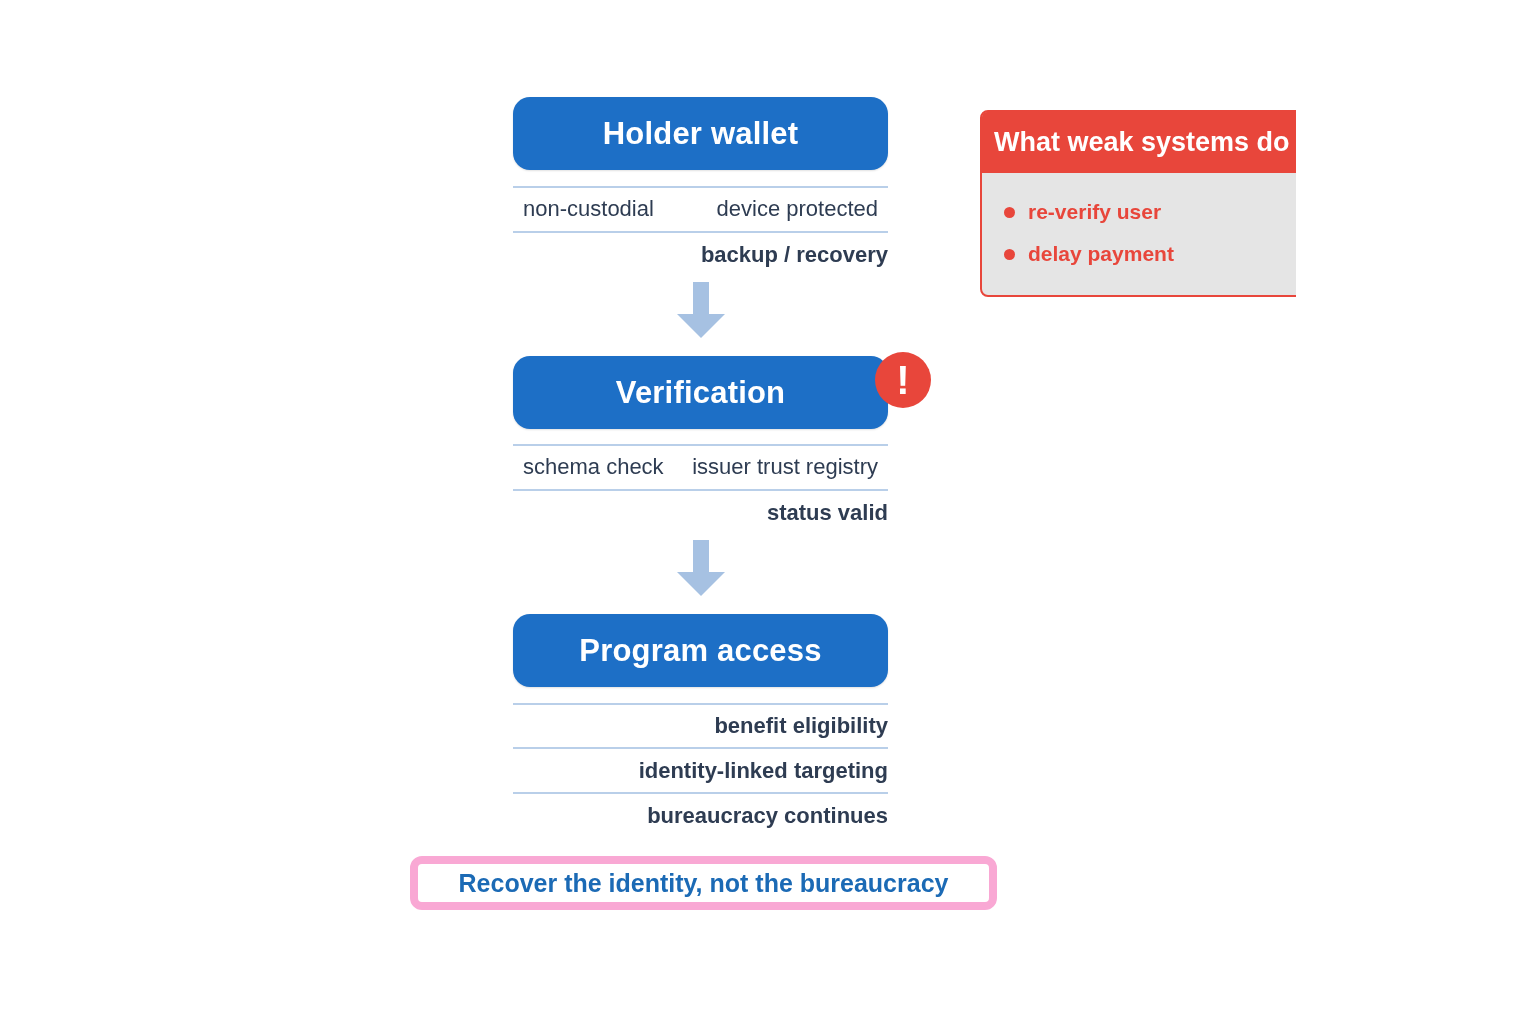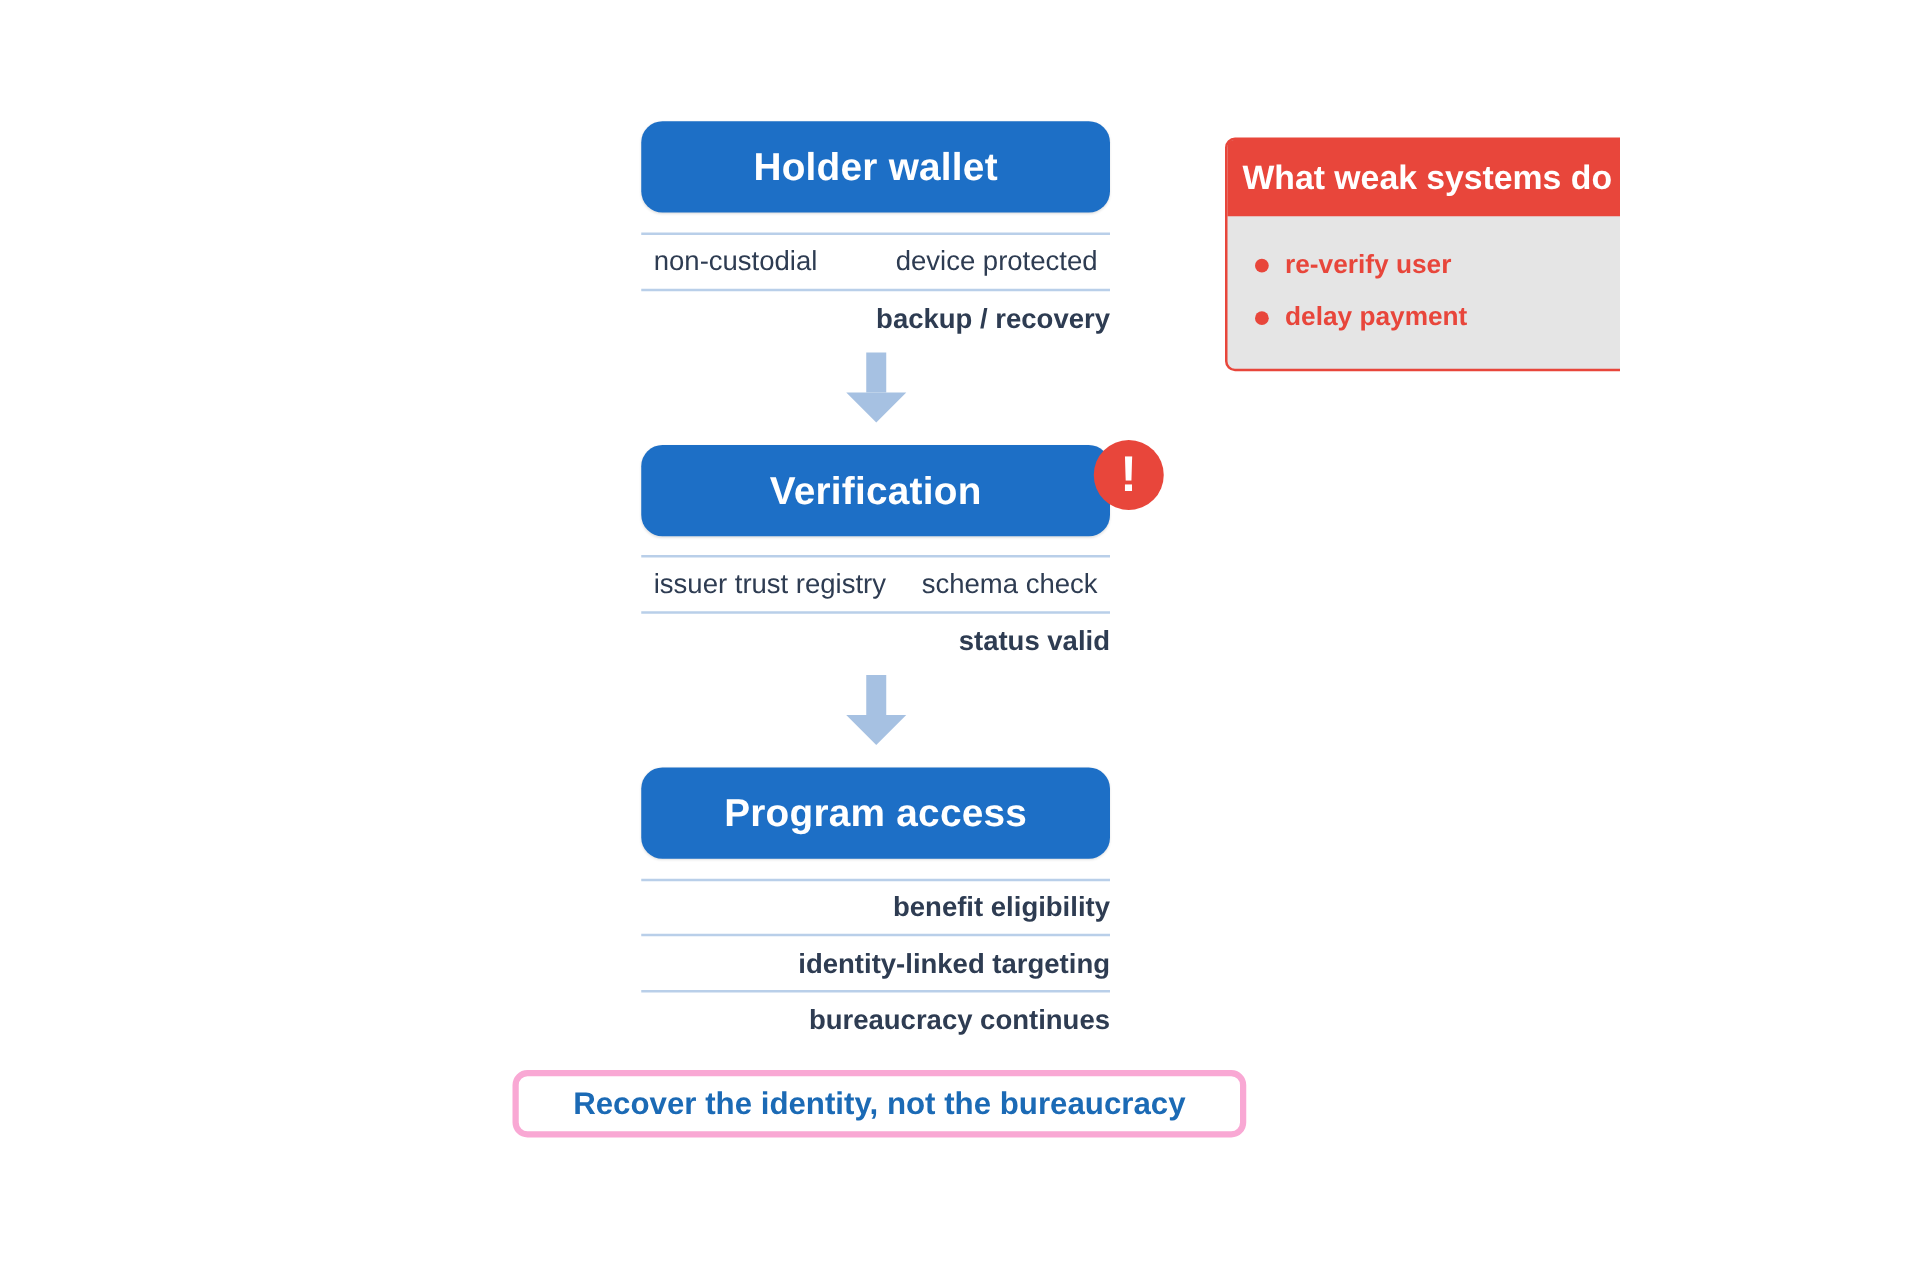--- a/index.html
+++ b/index.html
@@ -138,21 +138,21 @@
     flex: 0 0 auto;
   }
   
   .banner {
     position: absolute;
     left: 410px;
     top: 856px;
     width: 587px;
     height: 54px;
     box-sizing: border-box;
-    border: 5px solid #f9a8d4;
+    border: 8px solid #f9a8d4;
     border-radius: 12px;
     background: #ffffff;
     display: flex;
     align-items: center;
     justify-content: center;
     color: #1b6ab5;
     font-size: 25px;
     font-weight: bold;
   }
 </style>
@@ -180,22 +180,22 @@
     </div>
 
     <div class="node">
       <span>Verification</span>
       <div class="alert-badge">
         <span>!</span>
       </div>
     </div>
     <div class="divider mt15"></div>
     <div class="detail-row mt6">
+      <span>schema check</span>
       <span>issuer trust registry</span>
-      <span>schema check</span>
     </div>
     <div class="divider mt7"></div>
     <div class="detail-center mt7">status valid</div>
 
     <div class="arrow">
       <div class="shaft"></div>
       <div class="head"></div>
     </div>
 
     <div class="node">

